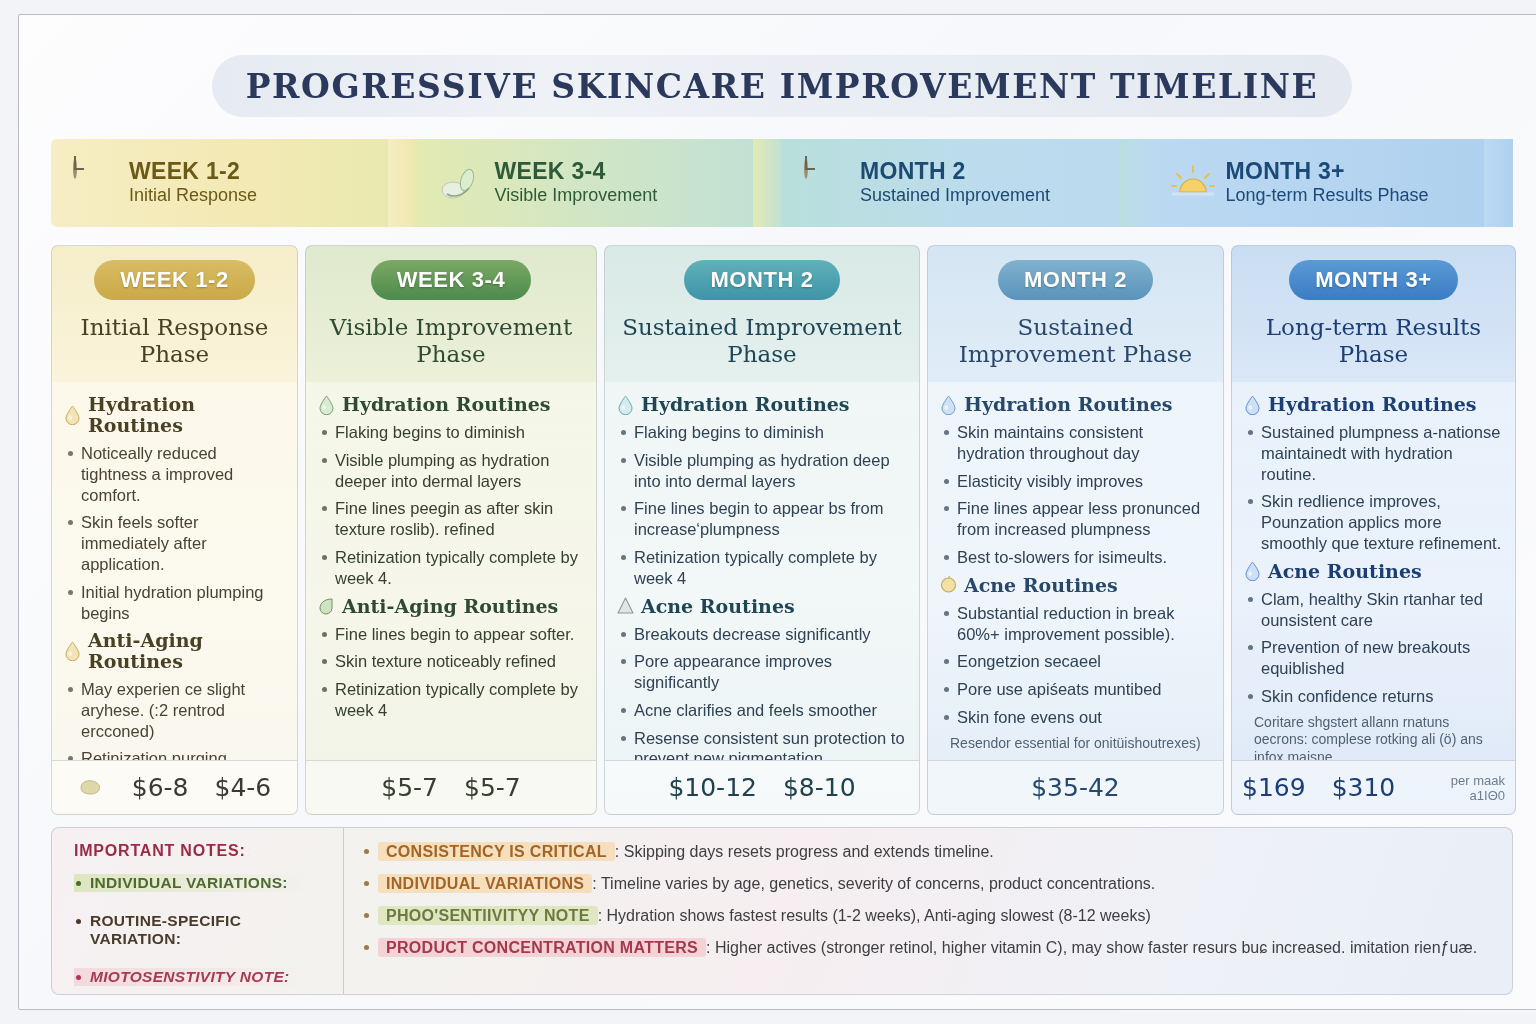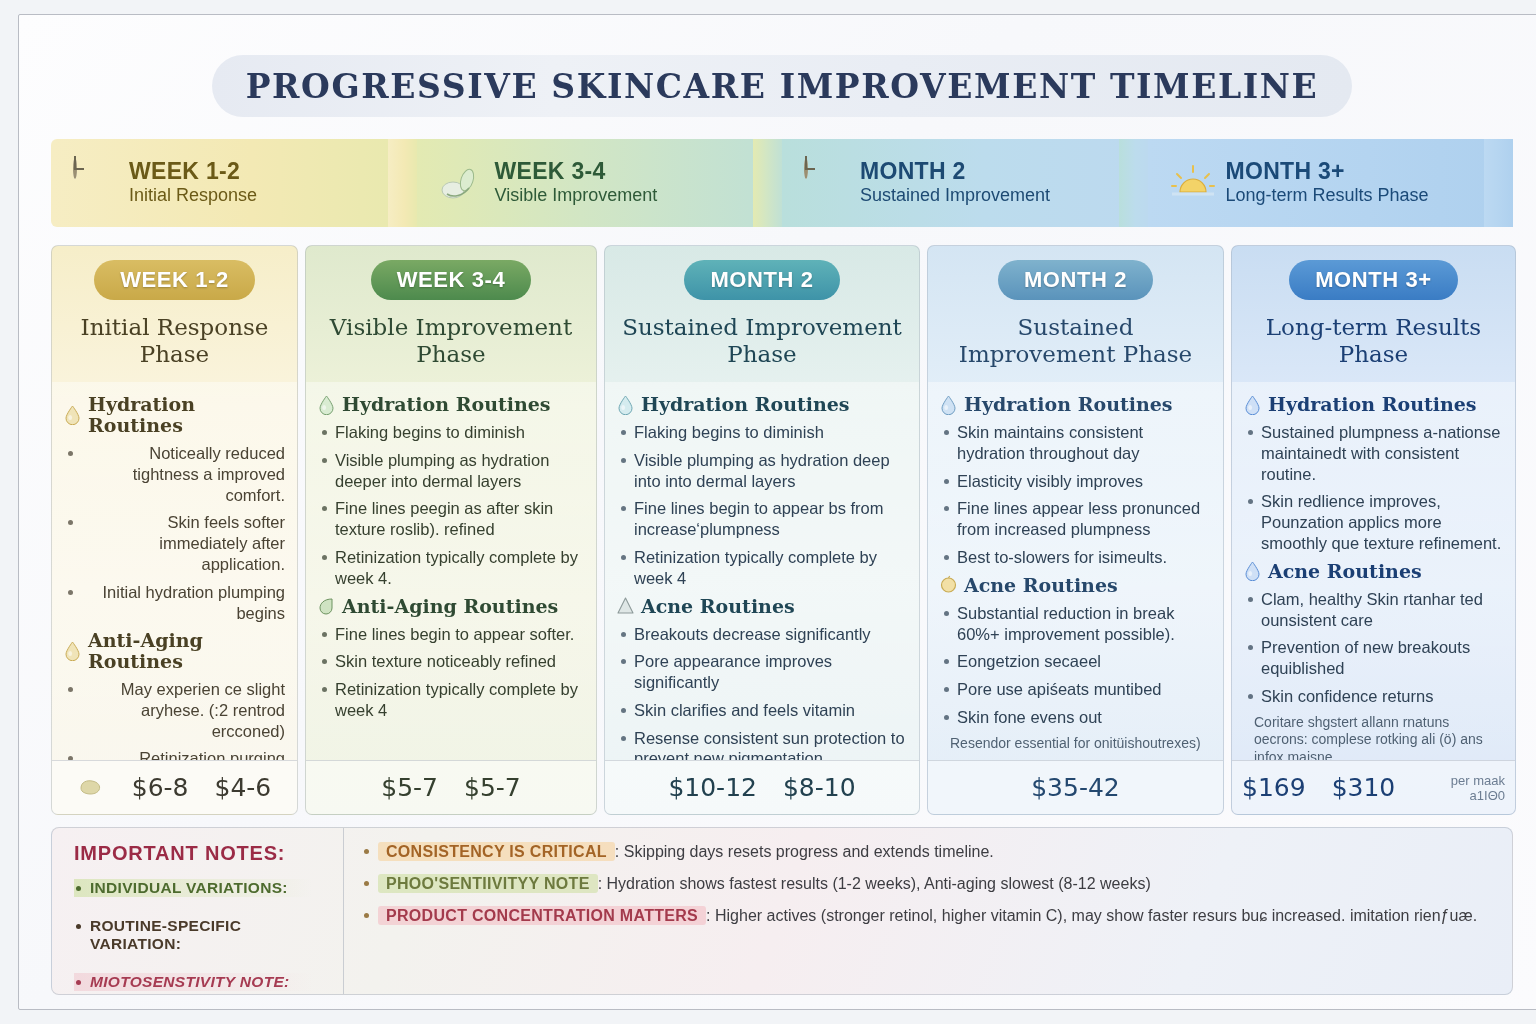--- a/index.html
+++ b/index.html
@@ -134,21 +134,21 @@
   ul.bul li {
     position: relative;
     padding-left: 17px;
     margin-bottom: 7px;
     font-size: 16.5px;
     line-height: 1.26;
     color: #3a3a3a;
   }
   .c3 ul.bul li, .c4 ul.bul li, .c5 ul.bul li { color: #2f4255; }
   .c2 ul.bul li { color: #36402f; }
-  .c1 ul.bul li { color: #4a4334; text-align: right; }
+  .c1 ul.bul li { color: #4a4334; }
   ul.bul li::before {
     content: "";
     position: absolute; left: 4px; top: 8px;
     width: 5px; height: 5px; border-radius: 50%;
     background: currentColor; opacity: .72;
   }
   ul.bul li.nobul { padding-left: 10px; font-size: 14px; opacity: .82; }
   ul.bul li.nobul::before { display: none; }
 
   .price-row {
@@ -180,21 +180,21 @@
     display: flex;
     overflow: hidden;
   }
   .notes-left {
     flex: 0 0 292px;
     border-right: 1px solid rgba(150,160,175,.45);
     padding: 14px 10px 10px 22px;
   }
   .notes-right { flex: 1; padding: 14px 18px 10px 18px; }
   .nl-title {
-    font-size: 20px; font-weight: 700; letter-spacing: .8px;
+    font-size: 16px; font-weight: 700; letter-spacing: .8px;
     color: #9b2b46; margin-bottom: 14px;
   }
   .nl-item {
     position: relative;
     padding-left: 16px;
     font-size: 15.5px; font-weight: 700; letter-spacing: .3px;
     margin-bottom: 20px;
   }
   .nl-item::before {
     content:""; position:absolute; left:2px; top:7px;
@@ -383,21 +383,21 @@
           <div>
             <div class="group-head">
               <span class="drop"><svg viewBox="0 0 17 20" width="100%" height="100%">
                   <path d="M8.5 2 L16 17 L1 17 Z" fill="#dfe7e6" stroke="#8d9a9a" stroke-width="1.1" stroke-linejoin="round"></path>
                 </svg></span>
               <span>Acne Routines</span>
             </div>
             <ul class="bul">
               <li class="">Breakouts decrease significantly</li>
               <li class="">Pore appearance improves significantly</li>
-              <li class="">Skin clarifies and feels vitamin</li>
+              <li class="">Acne clarifies and feels smoother</li>
               <li class="">Resense consistent sun protection to prevent new pigmentation</li>
             </ul>
           </div>
         </div>
         <div class="price-row">
           <span class="price">$10-12</span>
           <span class="price">$8-10</span>
         </div>
       </div>
       <div class="col c4">
@@ -450,21 +450,21 @@
         <div class="body">
           <div>
             <div class="group-head">
               <span class="drop"><svg viewBox="0 0 17 20" width="100%" height="100%">
                   <path d="M8.5 1 C8.5 1 2 9.5 2 13.2 A6.5 6.5 0 0 0 15 13.2 C15 9.5 8.5 1 8.5 1 Z" fill="#cfe0f6" stroke="#5a8ed6" stroke-width="1"></path>
                   <ellipse cx="6.2" cy="12.5" rx="1.9" ry="2.6" fill="rgba(255,255,255,.55)"></ellipse>
                 </svg></span>
               <span>Hydration Routines</span>
             </div>
             <ul class="bul">
-              <li class="">Sustained plumpness a-nationse maintainedt with consistent routine.</li>
+              <li class="">Sustained plumpness a-nationse maintainedt with hydration routine.</li>
               <li class="">Skin redlience improves, Pounzation applics more smoothly que texture refinement.</li>
             </ul>
           </div>
           <div>
             <div class="group-head">
               <span class="drop"><svg viewBox="0 0 17 20" width="100%" height="100%">
                   <path d="M8.5 1 C8.5 1 2 9.5 2 13.2 A6.5 6.5 0 0 0 15 13.2 C15 9.5 8.5 1 8.5 1 Z" fill="#cfe0f6" stroke="#5a8ed6" stroke-width="1"></path>
                   <ellipse cx="6.2" cy="12.5" rx="1.9" ry="2.6" fill="rgba(255,255,255,.55)"></ellipse>
                 </svg></span>
               <span>Acne Routines</span>
@@ -490,18 +490,19 @@
       <div class="nl-title">IMPORTANT NOTES:</div>
       <div id="notes-left">
           <div class="nl-item g">INDIVIDUAL VARIATIONS:</div>
           <div class="nl-item b">ROUTINE-SPECIFIC VARIATION:</div>
           <div class="nl-item r">MIOTOSENSTIVITY NOTE:</div>
         </div>
     </div>
     <div class="notes-right">
       <div id="notes-right">
           <div class="nr-item"><span class="nr-lab lab-orange">CONSISTENCY IS CRITICAL</span><span>: Skipping days resets progress and extends timeline.</span></div>
+          <div class="nr-item"><span class="nr-lab lab-orange">INDIVIDUAL VARIATIONS</span><span>: Timeline varies by age, genetics, severity of concerns, product concentrations.</span></div>
           <div class="nr-item"><span class="nr-lab lab-green">PHOO'SENTIIVITYY NOTE</span><span>: Hydration shows fastest results (1-2 weeks), Anti-aging slowest (8-12 weeks)</span></div>
           <div class="nr-item"><span class="nr-lab lab-red">PRODUCT CONCENTRATION MATTERS</span><span>: Higher actives (stronger retinol, higher vitamin C), may show faster resurs buɕ increased. imitation rienƒuæ.</span></div>
         </div>
     </div>
   </div>
 </div>
 
 </body></html>

